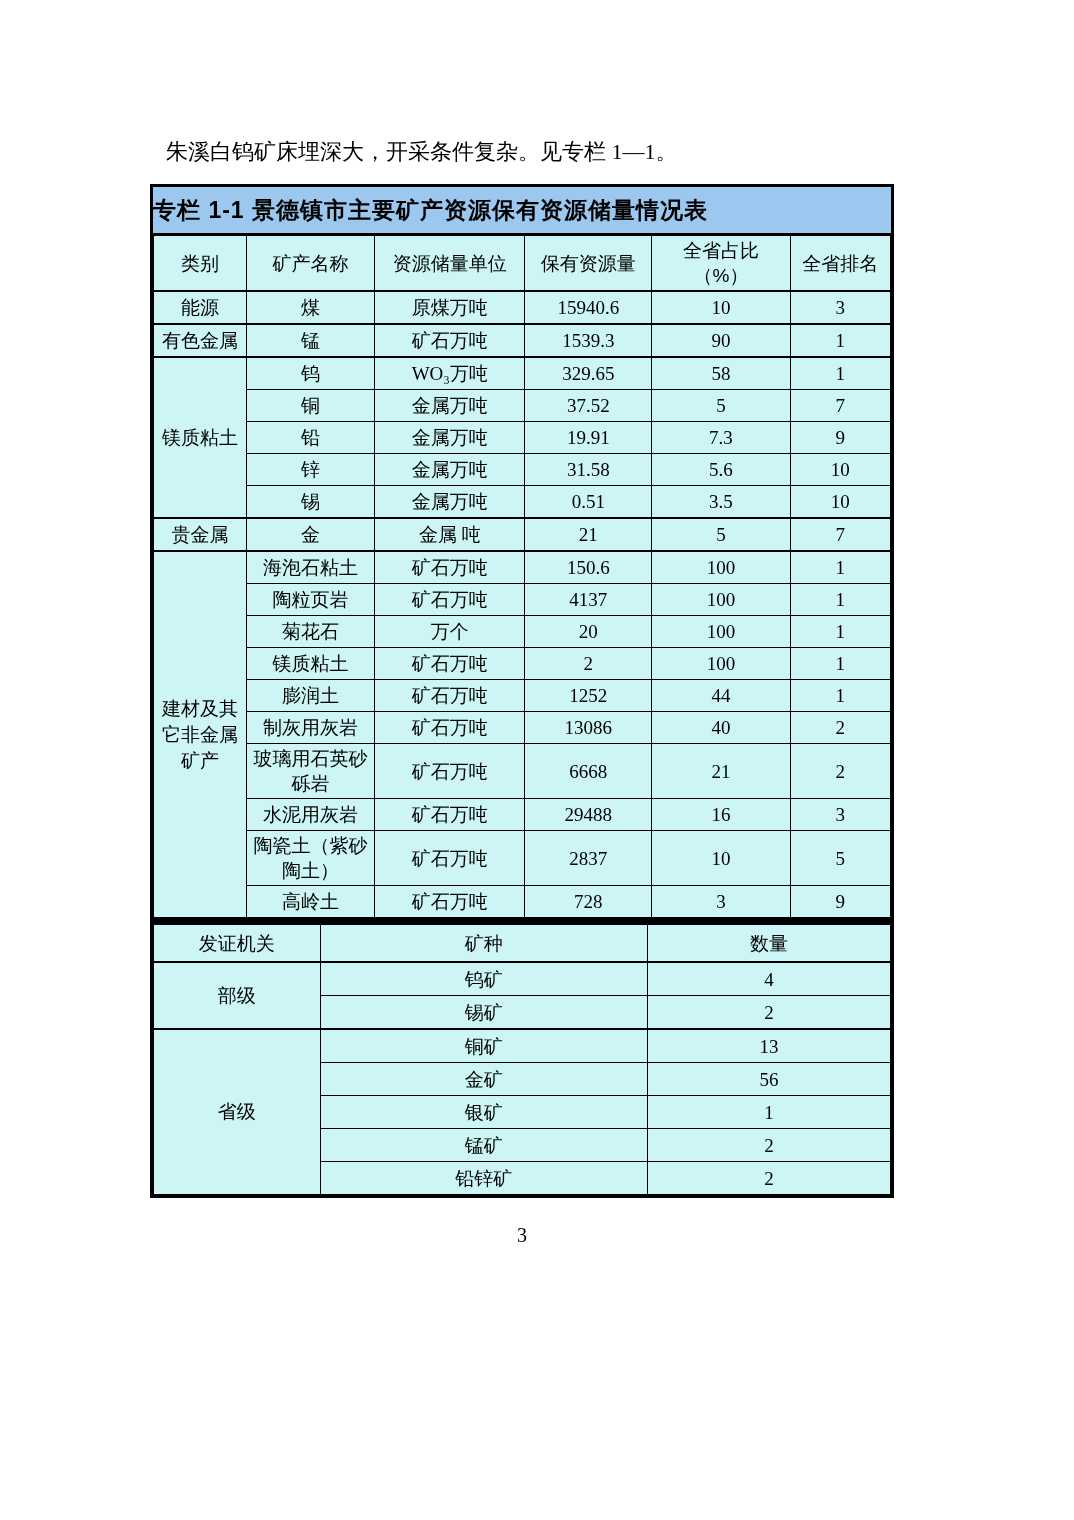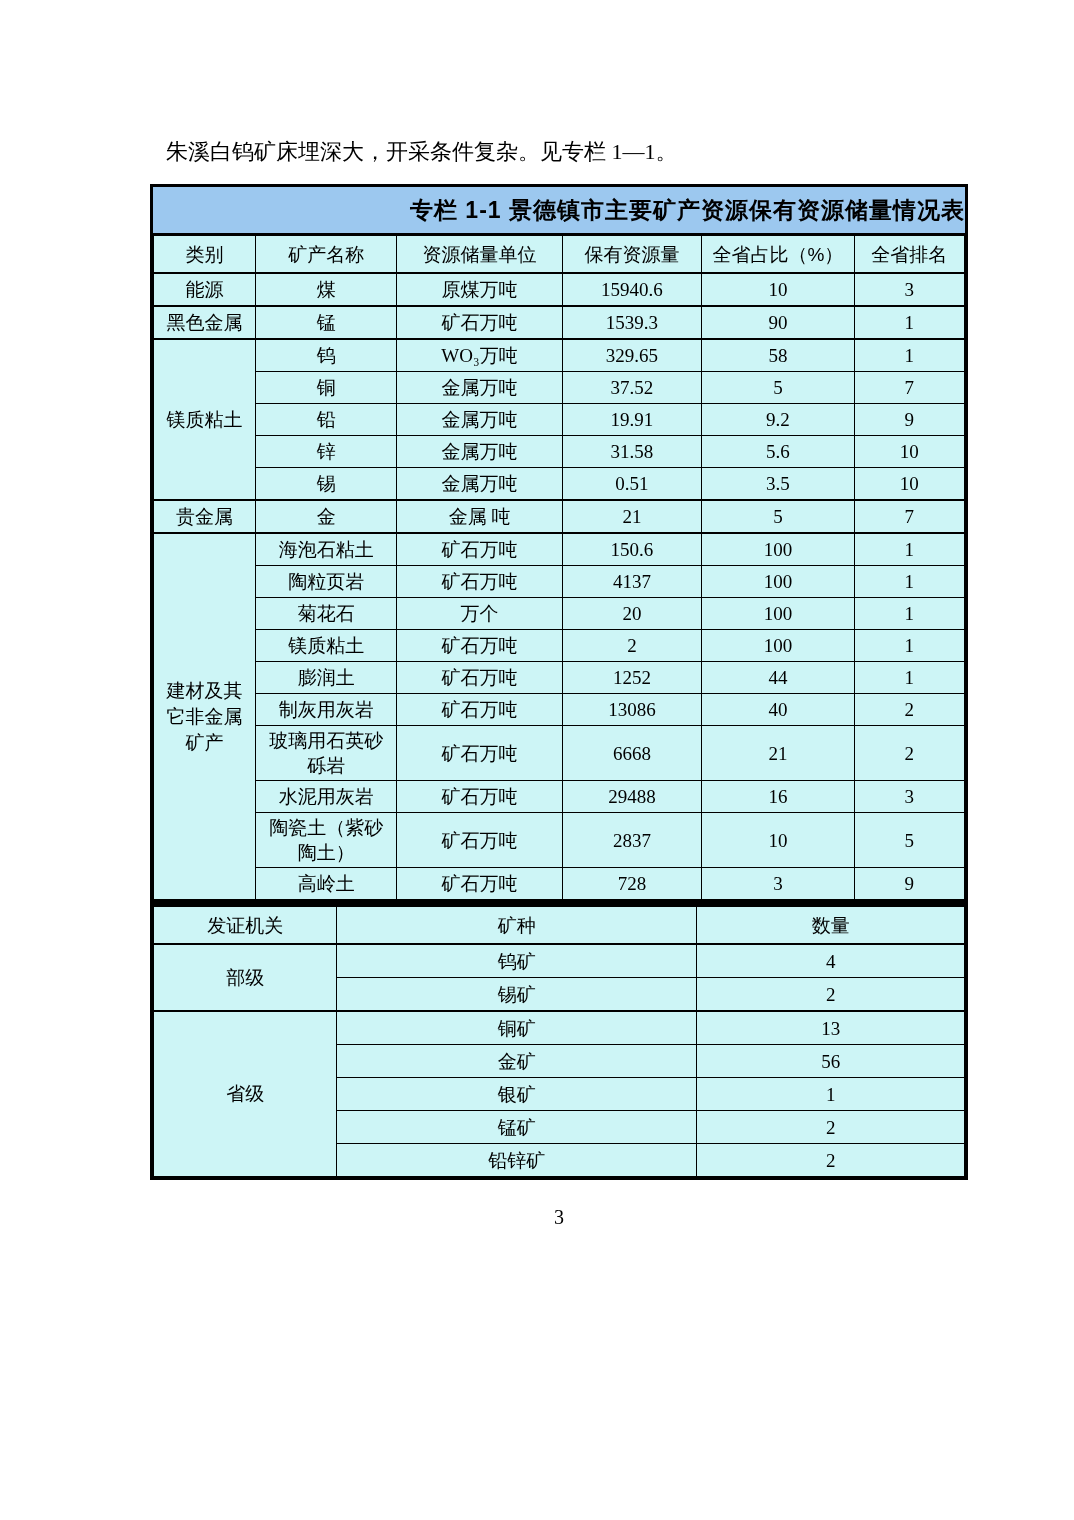--- a/index.html
+++ b/index.html
@@ -2,32 +2,32 @@
 <html><head>
 <meta charset="utf-8">
 <style>
   html,body{margin:0;padding:0;}
   body{
     width:1074px;height:1520px;background:#ffffff;overflow:hidden;
     font-family:"Liberation Serif","DejaVu Serif",serif;
     color:var(--ink,#000);
   }
   .page{position:relative;width:1074px;height:1520px;background:#fff;}
-  .content{margin-left:150px;width:818px;padding-top:138px;box-sizing:content-box;}
+  .content{margin-left:150px;width:744px;padding-top:138px;box-sizing:content-box;}
   .intro{
     margin:0 0 18px 16px;font-size:22px;line-height:28px;color:var(--ink);
   }
   
   .tbl-wrap{
     border:3px solid var(--line);
     margin:0 0 0 0;
   }
   .tbl-title{
     background:var(--band);
-    text-align:right;
+    text-align:left;
     font-family:"Liberation Sans","DejaVu Sans",sans-serif;
     font-weight:bold;font-size:23px;
     line-height:46px;height:46px;
     border-bottom:2px solid var(--line);
     letter-spacing:1px;
   }
   table{border-collapse:collapse;width:100%;table-layout:fixed;}
   th,td{
     border:1px solid var(--line);
     background:var(--cell);
@@ -87,21 +87,21 @@
         <tbody>
             <tr>
               <td class="cat" rowspan="1">能源</td>
               <td>煤</td>
               <td>原煤万吨</td>
               <td>15940.6</td>
               <td>10</td>
               <td>3</td>
             </tr>
             <tr class="group-start">
-              <td class="cat" rowspan="1">黑色金属</td>
+              <td class="cat" rowspan="1">有色金属</td>
               <td>锰</td>
               <td>矿石万吨</td>
               <td>1539.3</td>
               <td>90</td>
               <td>1</td>
             </tr>
             <tr class="group-start">
               <td class="cat" rowspan="5">镁质粘土</td>
               <td>钨</td>
               <td>WO₃万吨</td>
@@ -113,21 +113,21 @@
               <td>铜</td>
               <td>金属万吨</td>
               <td>37.52</td>
               <td>5</td>
               <td>7</td>
             </tr>
             <tr>
               <td>铅</td>
               <td>金属万吨</td>
               <td>19.91</td>
-              <td>9.2</td>
+              <td>7.3</td>
               <td>9</td>
             </tr>
             <tr>
               <td>锌</td>
               <td>金属万吨</td>
               <td>31.58</td>
               <td>5.6</td>
               <td>10</td>
             </tr>
             <tr>

